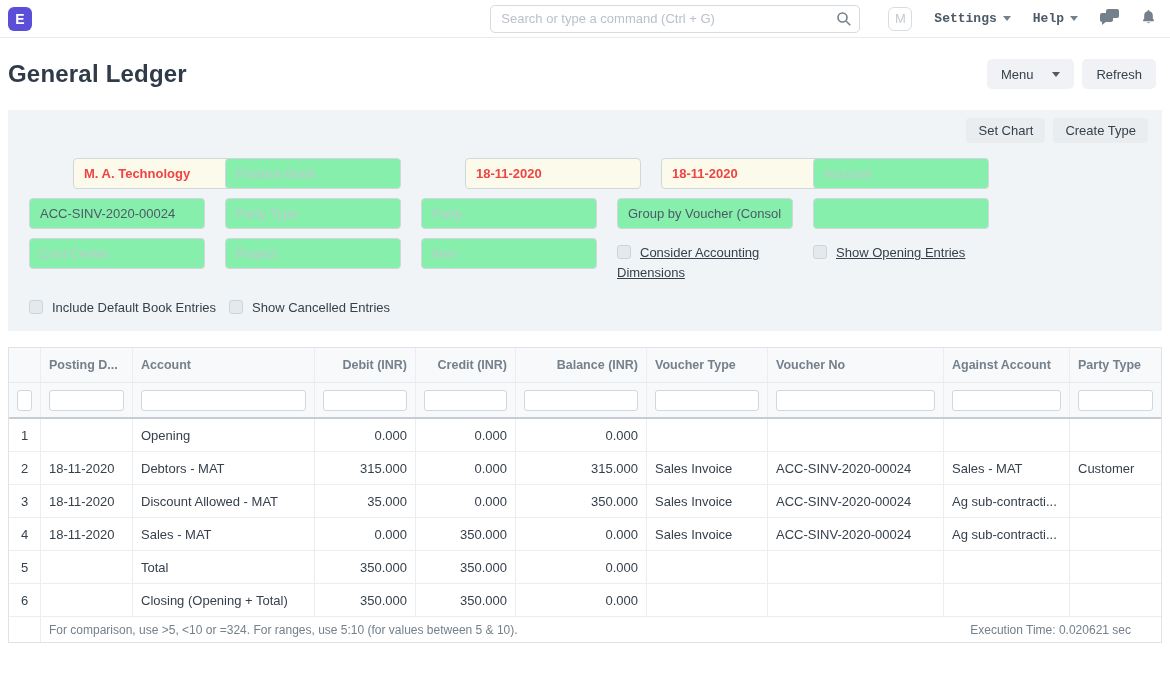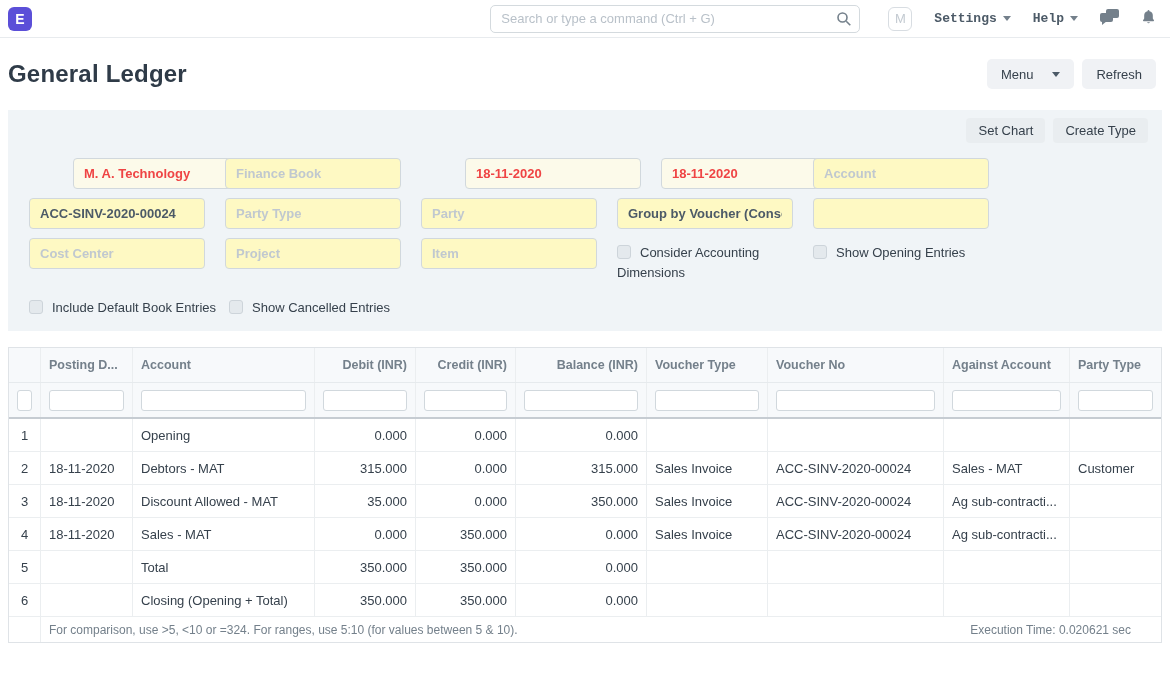--- a/index.html
+++ b/index.html
@@ -23,25 +23,25 @@
   .page-title{font-size:24px;font-weight:700;color:#2f3b48;letter-spacing:.2px;}
   .head-actions{margin-left:auto;display:flex;gap:8px;}
   .btn{height:30px;padding:0 14px;background:#f0f2f5;border:none;border-radius:5px;font-size:13px;color:#36414c;display:flex;align-items:center;gap:19px;font-family:inherit;cursor:pointer;}
   .btn .caret{border-top-color:#4c5a67;}
 
   
   .section{margin:0 8px;background:#f0f4f7;padding:8px 14px 16px 21px;}
   .section-toolbar{display:flex;justify-content:flex-end;gap:8px;}
   .chip{height:25px;padding:0 12px;background:#e9edf0;border:none;border-radius:4px;font-size:13px;color:#36414c;display:flex;align-items:center;font-family:inherit;cursor:pointer;}
   .filters{margin-top:15px;display:grid;grid-template-columns:repeat(5,176px);column-gap:20px;row-gap:9px;}
-  .f-input{width:176px;height:31px;border:1px solid #d1d8dd;border-radius:4px;padding:0 10px;font-size:13px;background:#fef9c3;color:#4c5a67;outline:none;font-family:inherit;font-weight:bold;}
+  .f-input{width:176px;height:31px;border:1px solid #d1d8dd;border-radius:4px;padding:0 10px;font-size:13px;background:#86efac;color:#4c5a67;outline:none;font-family:inherit;}
   .f-input::placeholder{color:#c0c8cf;}
   .f-input.filled{background:#fcfaea;font-weight:700;color:#ef4444;margin-left:44px;}
   .cb{display:inline-block;width:14px;height:14px;background:#e4e9ed;border:1px solid #cdd4da;border-radius:3px;vertical-align:-2px;margin-right:9px;cursor:pointer;}
-  .cb-cell{padding-top:5px;font-size:13px;line-height:20px;color:#36414c;}
+  .cb-cell{padding-top:5px;font-size:13px;line-height:20px;color:#36414c;text-decoration:underline;}
   .cb-row{margin-top:17px;display:flex;gap:13px;font-size:13px;color:#36414c;}
 
   
   .dt{margin:16px 8px;border:1px solid #dfe3e7;background:#fff;}
   .trow{display:grid;grid-template-columns:32px 92px 182px 101px 100px 131px 121px 176px 126px 1fr;}
   .trow>div{padding:0 8px;border-right:1px solid #ebeef0;overflow:hidden;white-space:nowrap;display:flex;align-items:center;font-size:13px;color:#36414c;}
   .trow>div:last-child{border-right:none;}
   .thead{background:#f7f9fb;height:35px;border-bottom:1px solid #e6eaed;}
   .thead>div{color:#74808b;font-weight:700;font-size:12.5px;cursor:pointer;}
   .tfilter{background:#f7f9fb;height:36px;border-bottom:2px solid #c6ccd2;}

